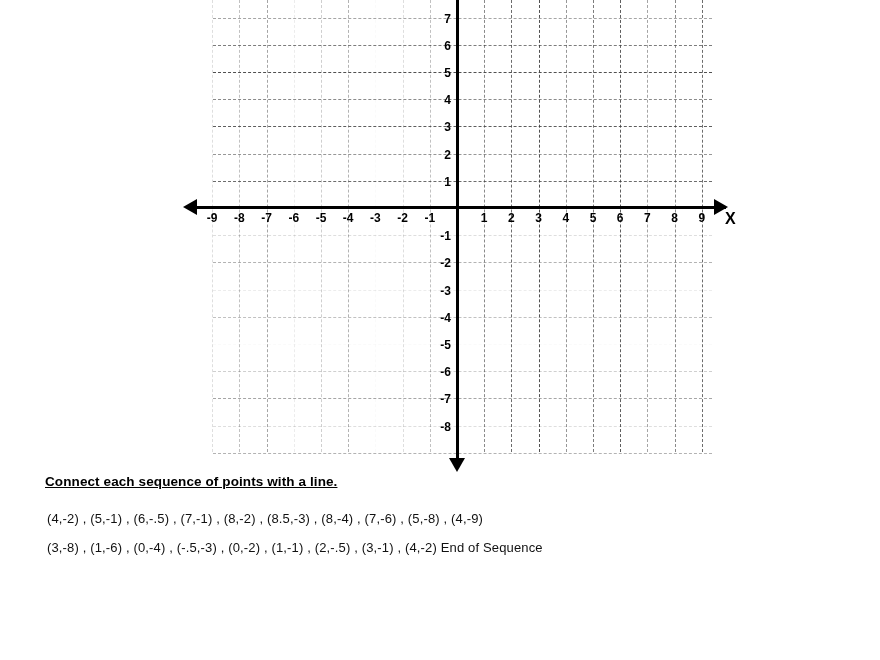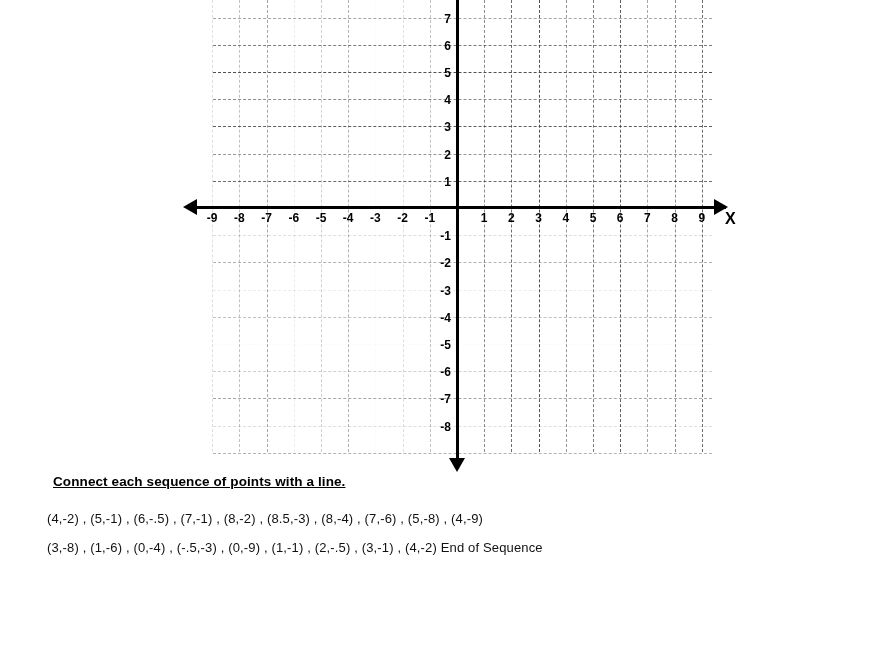--- a/index.html
+++ b/index.html
@@ -114,21 +114,20 @@
   #instructions {
     position: absolute;
     left: 45px;
     top: 474px;
     font-family: "Liberation Sans", sans-serif;
     font-size: 13.5px;
     font-weight: bold;
     color: #000;
     text-decoration: underline;
     letter-spacing: 0.1px;
-    margin-left: 8px;
   }
   .sequence-line {
     position: absolute;
     left: 47px;
     font-family: "Liberation Sans", sans-serif;
     font-size: 13px;
     color: #111;
     white-space: nowrap;
     letter-spacing: 0.15px;
   }
@@ -222,13 +221,13 @@
       <div class="tick-label tick-y" style="left: 425px; top: 393.4px;">-7</div>
       <div class="tick-label tick-y" style="left: 425px; top: 420.6px;">-8</div>
     </div>
 
   <div id="axis-label-x">X</div>
 </div>
 
 <div id="instructions">Connect each sequence of points with a line.</div>
 
 <div id="sequence-line-1" class="sequence-line">(4,-2) , (5,-1) , (6,-.5) , (7,-1) , (8,-2) , (8.5,-3) , (8,-4) , (7,-6) , (5,-8) , (4,-9)</div>
-<div id="sequence-line-2" class="sequence-line">(3,-8) , (1,-6) , (0,-4) , (-.5,-3) , (0,-9) , (1,-1) , (2,-.5) , (3,-1) , (4,-2) End of Sequence</div>
+<div id="sequence-line-2" class="sequence-line">(3,-8) , (1,-6) , (0,-4) , (-.5,-3) , (0,-2) , (1,-1) , (2,-.5) , (3,-1) , (4,-2) End of Sequence</div>
 
 </body></html>

